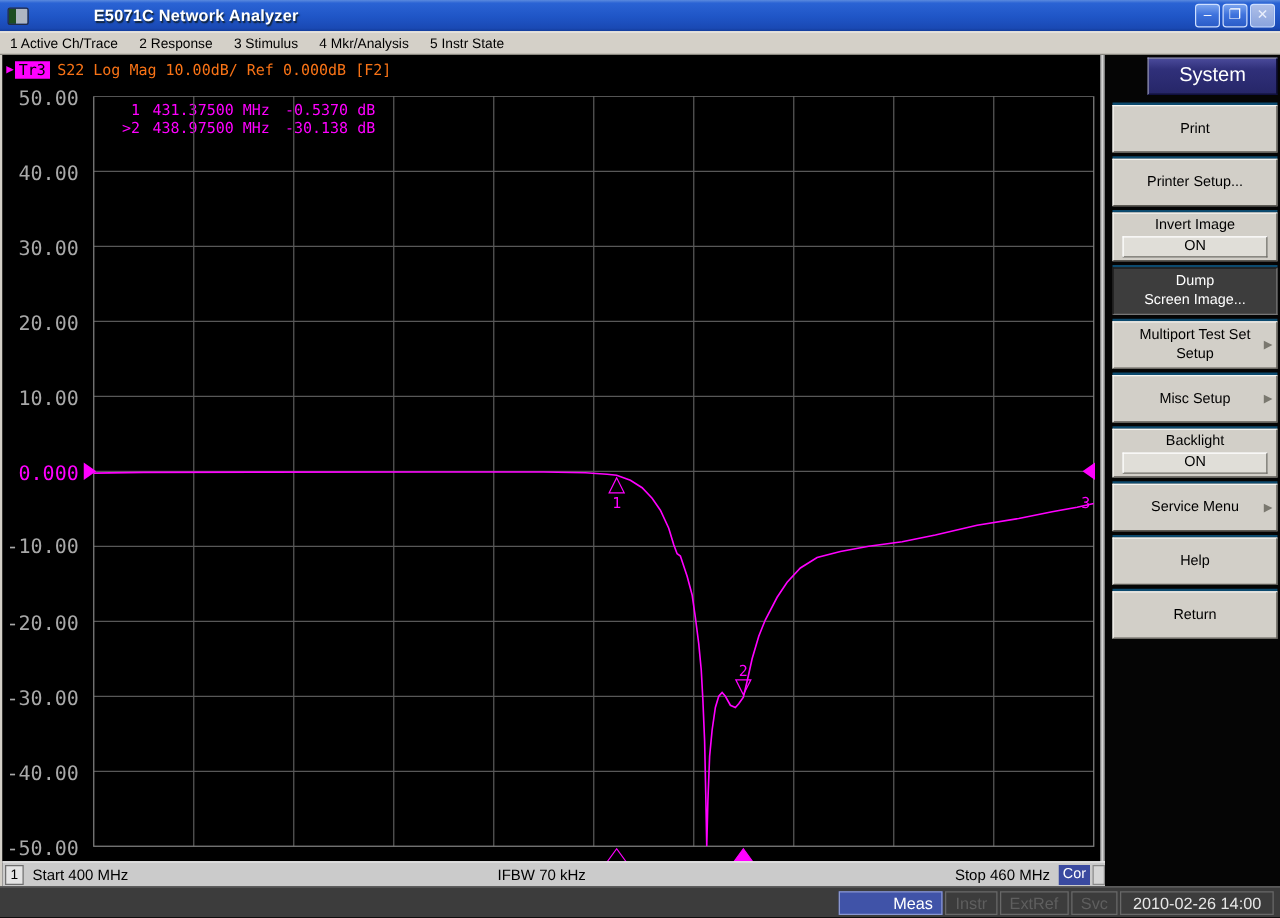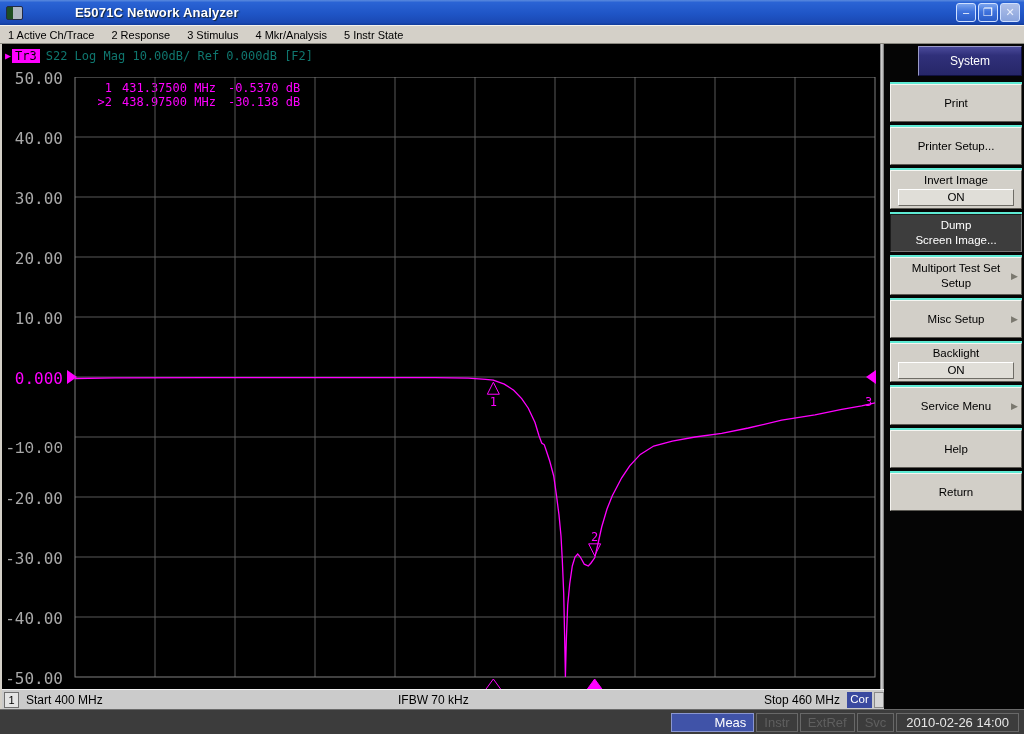--- a/index.html
+++ b/index.html
@@ -27,21 +27,21 @@
   .menu-item { margin-right:13px; padding:1px 2px; cursor:default; }
 
   
   .edge-left { position:absolute; left:0; top:44px; width:2px; height:665px; background:#d4d0c8; }
   .screen { position:absolute; left:2px; top:44px; width:878px; height:645px; background:#000;
     font-family:"DejaVu Sans Mono", monospace; }
   .trace-hdr { position:absolute; left:3px; top:4px; height:15px; display:flex; align-items:center;
     font-size:12px; white-space:pre; }
   .trace-hdr .arr { color:#ff00ff; font-size:10px; margin-right:1px; }
   .trace-hdr .badge { background:#ff00ff; color:#000; padding:0 3px; }
-  .trace-hdr .desc { color:#0f766e; margin-left:6px; }
+  .trace-hdr .desc { color:#f97316; margin-left:6px; }
 
   .readout { position:absolute; left:86px; top:37px; font-size:12px; color:#ff00ff; line-height:14px; }
   .readout .row { display:flex; white-space:pre; }
   .readout .mid { width:24px; text-align:right; }
   .readout .mfreq { margin-left:10px; }
   .readout .mval { margin-left:12px; }
 
   .ylab { position:absolute; left:0; width:61px; text-align:right; font-size:16px; color:#a8a8a8; }
   .ylab.ref { color:#ff00ff; }
 
@@ -51,22 +51,22 @@
   .ref-arrow.left  { left:65px;  top:326px; border-left:10px solid #ff00ff; }
   .ref-arrow.right { left:864px; top:326px; border-right:10px solid #ff00ff; }
   .trace-end-label { position:absolute; left:863px; top:351px; color:#ff00ff; font-size:12px; }
 
   
   .divider { position:absolute; left:880px; top:44px; width:4px; height:665px;
     background:linear-gradient(90deg,#6a6a6a,#e0e0e0 45%,#6a6a6a); }
   .sidebar { position:absolute; left:884px; top:44px; width:140px; height:665px; background:#050505; padding:2px 2px 0 6px; }
   .sk-header { height:30px; margin-bottom:6px; background:linear-gradient(180deg,#4a4a9a 0%,#30307a 30%,#262668 100%);
     border:1px solid; border-color:#9a9ac8 #101040 #101040 #9a9ac8;
-    color:#fff; font-size:12px; display:flex; align-items:center; justify-content:center;margin-left:28px; }
-  .skbtn { border-top:2px solid #5eead4; margin-bottom:3px; }
+    color:#fff; font-size:16px; display:flex; align-items:center; justify-content:center;margin-left:28px; }
+  .skbtn { border-top:2px solid #0c4a6e; margin-bottom:3px; }
   .skbtn .face { min-height:38px; background:#d2cfc8; border:1px solid; border-color:#f6f5f1 #5c5a54 #5c5a54 #f6f5f1;
     color:#000; font-size:11.5px; display:flex; flex-direction:column; align-items:center; justify-content:center;
     position:relative; padding:2px 10px; text-align:center; line-height:15px; }
   .skbtn.pressed .face { background:#3d3d3d; color:#fff; border-color:#1c1c1c #777 #777 #1c1c1c; }
   .skbtn .onbox { margin-top:1px; width:116px; background:#e0ded8; border:1px solid; border-color:#fff 
     #6e6c66 #6e6c66 #fff; font-size:11.5px; text-align:center; line-height:15px; }
   .skbtn .arr { position:absolute; right:3px; top:50%; transform:translateY(-50%); color:#7a786f; font-size:9px; }
 
   
   .channelbar { position:absolute; left:2px; top:689px; width:882px; height:20px; background:#cbcbcb;
@@ -123,21 +123,21 @@
       <div class="row"><span class="mid">&gt;2</span><span class="mfreq">438.97500 MHz</span><span class="mval">-30.138 dB</span></div>
     </div>
 
   <div id="ylabels">
       <div class="ylab" style="top: 25px;">50.00</div>
       <div class="ylab" style="top: 85px;">40.00</div>
       <div class="ylab" style="top: 145px;">30.00</div>
       <div class="ylab" style="top: 205px;">20.00</div>
       <div class="ylab" style="top: 265px;">10.00</div>
       <div class="ylab ref" style="top: 325px;">0.000</div>
-      <div class="ylab" style="top: 396px; font-family: Liberation Mono, monospace;">-10.00</div>
+      <div class="ylab" style="top: 383px;">-10.00</div>
       <div class="ylab" style="top: 445px;">-20.00</div>
       <div class="ylab" style="top: 505px;">-30.00</div>
       <div class="ylab" style="top: 565px;">-40.00</div>
       <div class="ylab" style="top: 625px;">-50.00</div>
     </div>
 
   <svg class="graticule" width="820" height="615" viewBox="0 0 820 615" id="gsvg">
     <g transform="translate(10,0)" id="ggrid">
         <line x1="80" y1="0" x2="80" y2="600" stroke="#585858" stroke-width="1"></line>
         <line x1="0" y1="60" x2="800" y2="60" stroke="#585858" stroke-width="1"></line>

